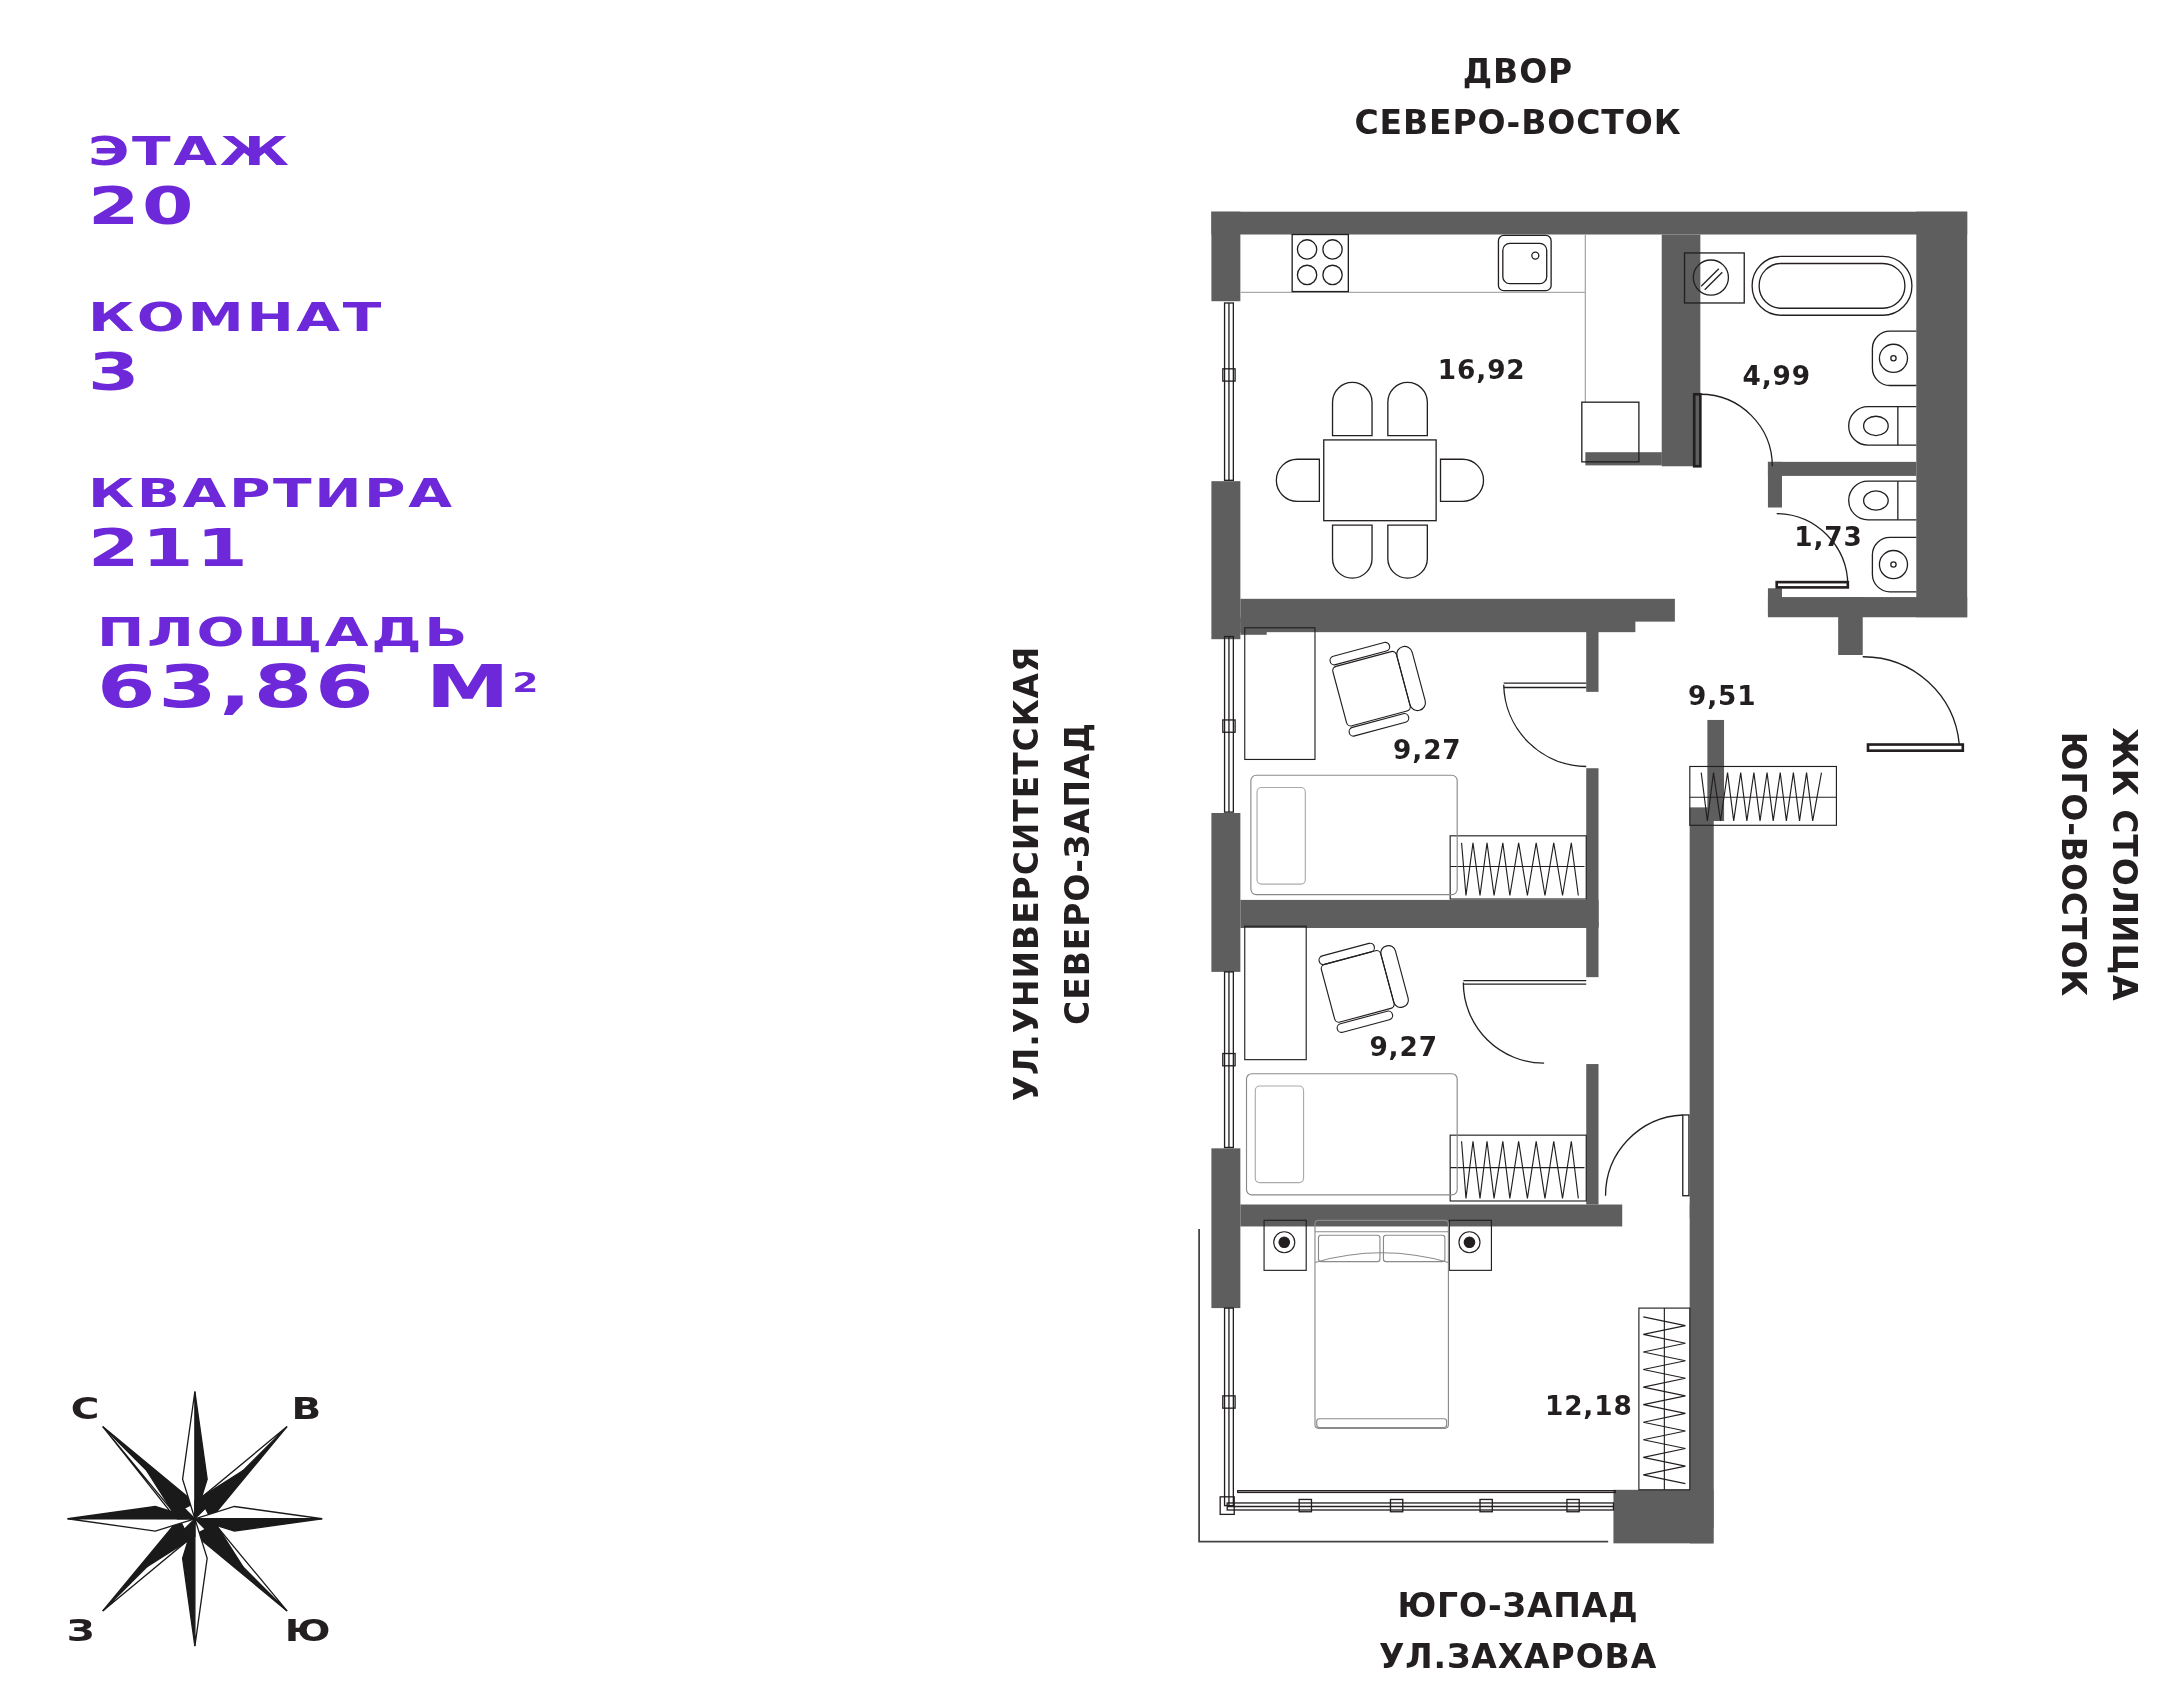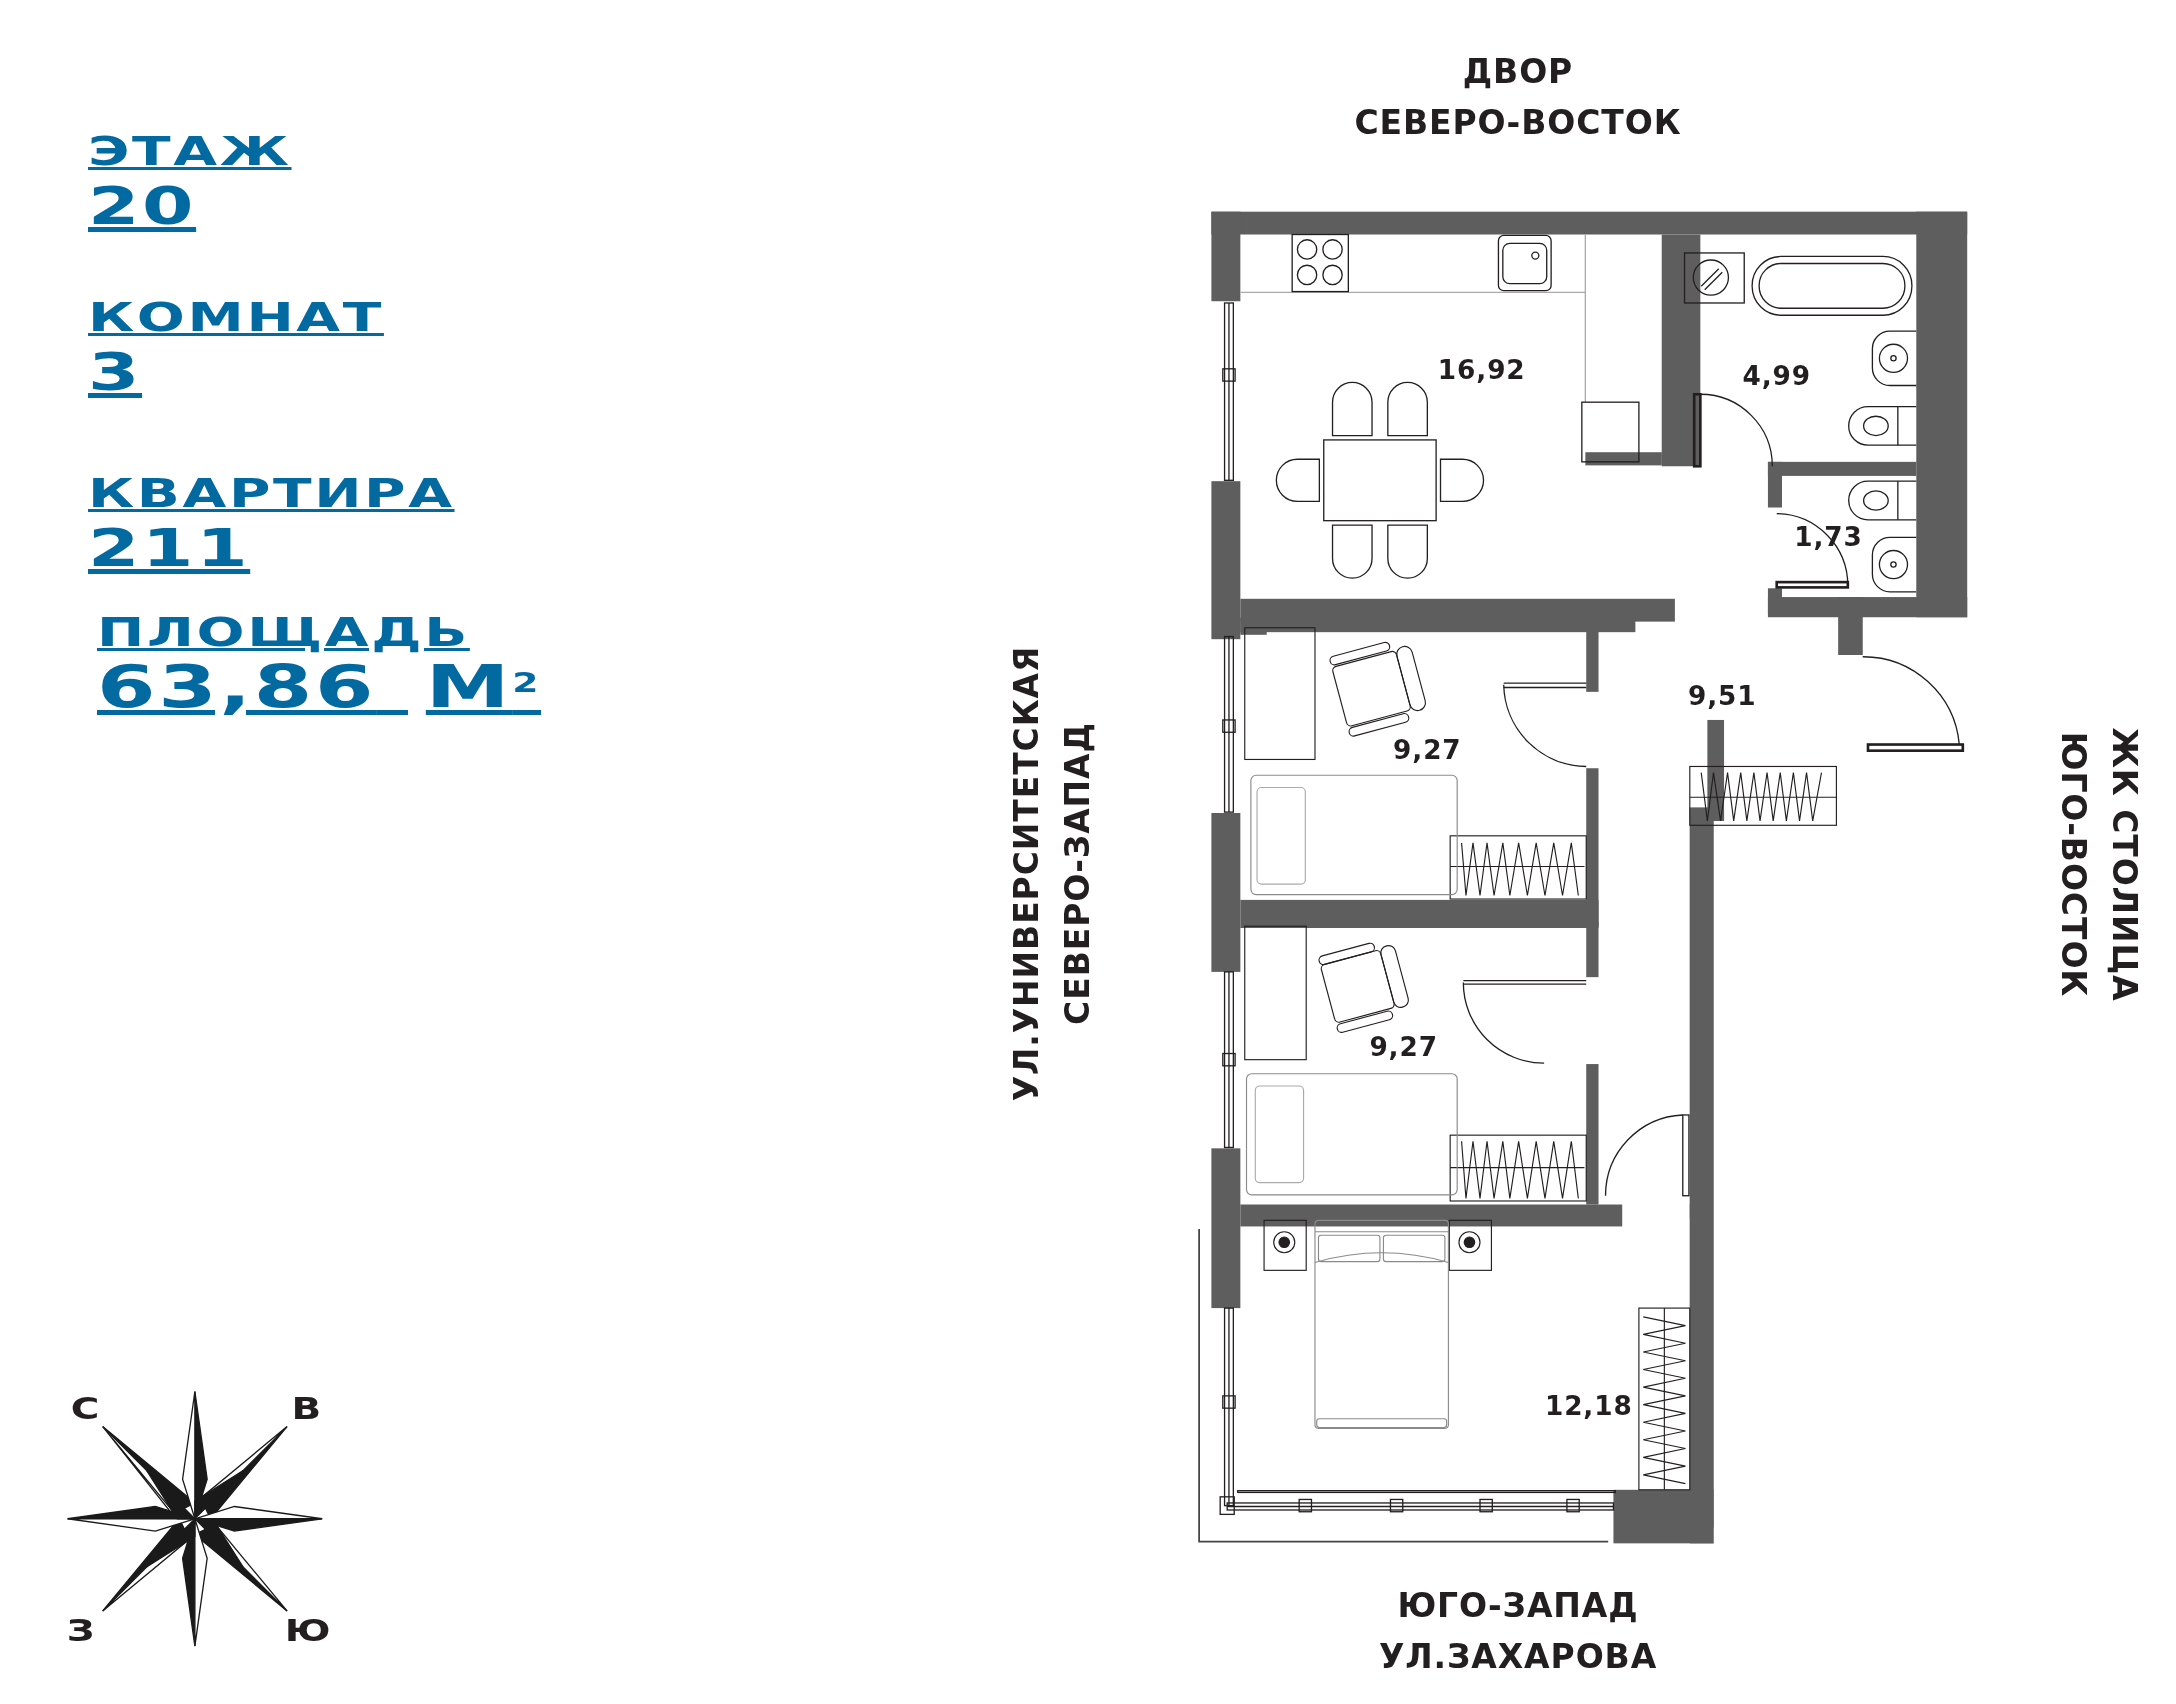--- a/index.html
+++ b/index.html
@@ -1,18 +1,18 @@
 <!DOCTYPE html>
 <html style="font-size:14px"><head>
 <meta charset="utf-8">
 <style>
   html, body { margin:0; padding:0; background:#ffffff; }
   body { width:2177px; height:1705px; position:relative; overflow:hidden;
          font-family:"DejaVu Sans", sans-serif; color:#231f20; }
-  .info { position:absolute; left:88px; font-weight:bold; letter-spacing:1.8px; color:#0369a1;text-decoration:underline; }
+  .info { position:absolute; left:88px; font-weight:bold; letter-spacing:1.8px; color:#6d28d9; }
   .info .lbl { font-size:39px; line-height:39px; transform:scaleX(1.45); transform-origin:left; display:block; }
   .info .val { font-size:51px; line-height:53px; transform:scaleX(1.45); transform-origin:left; display:block; margin-top:8.8px; }
   .area-total .val { font-size:58px; }
   .area-total sup { font-size:26px; vertical-align:top; position:relative; top:-3.5px; }
   .orient { position:absolute; font-size:33px; font-weight:bold; letter-spacing:0.9px; text-align:center; line-height:51px; color:#231f20; transform-origin:center; }
   .orient span { display:block; }
   .rot-ccw { transform:rotate(-90deg); }
   .rot-cw { transform:rotate(90deg); }
   #plan { position:absolute; left:0; top:0; }
   .room-label { font-family:"DejaVu Sans", sans-serif; font-weight:bold; font-size:30px; fill:#231f20; letter-spacing:1px; }

